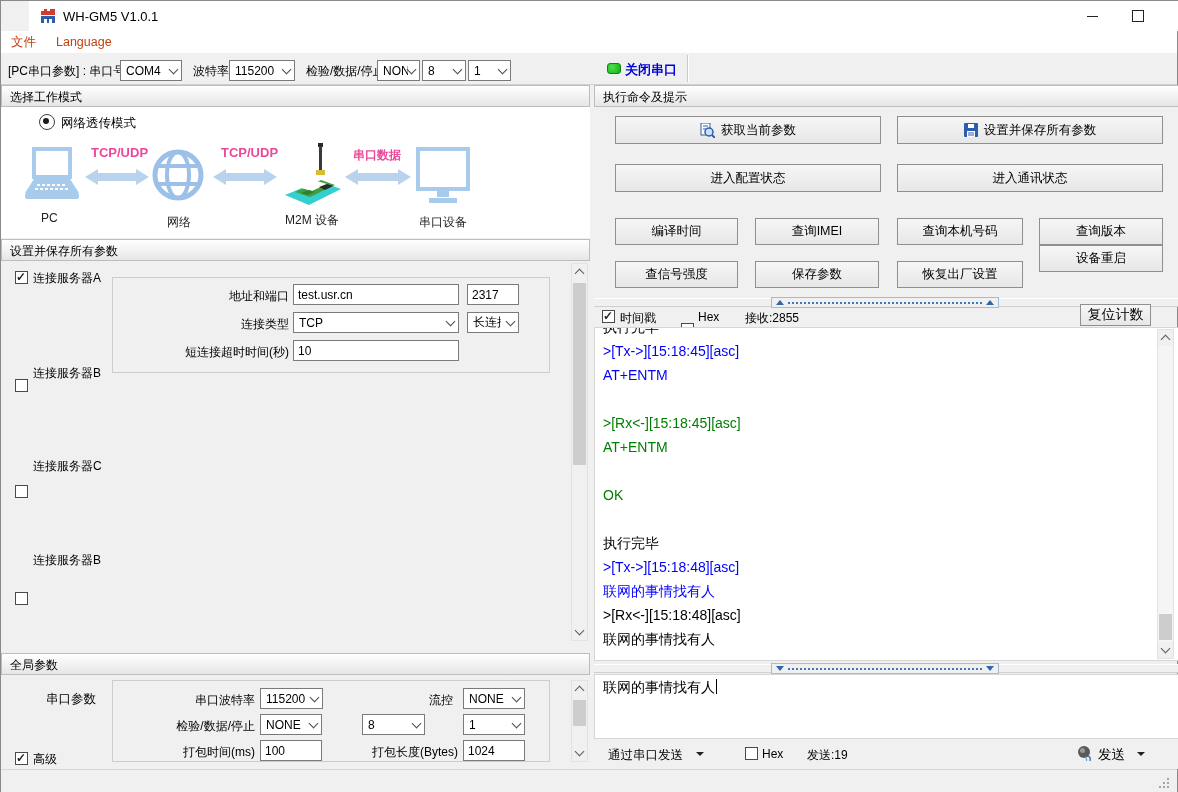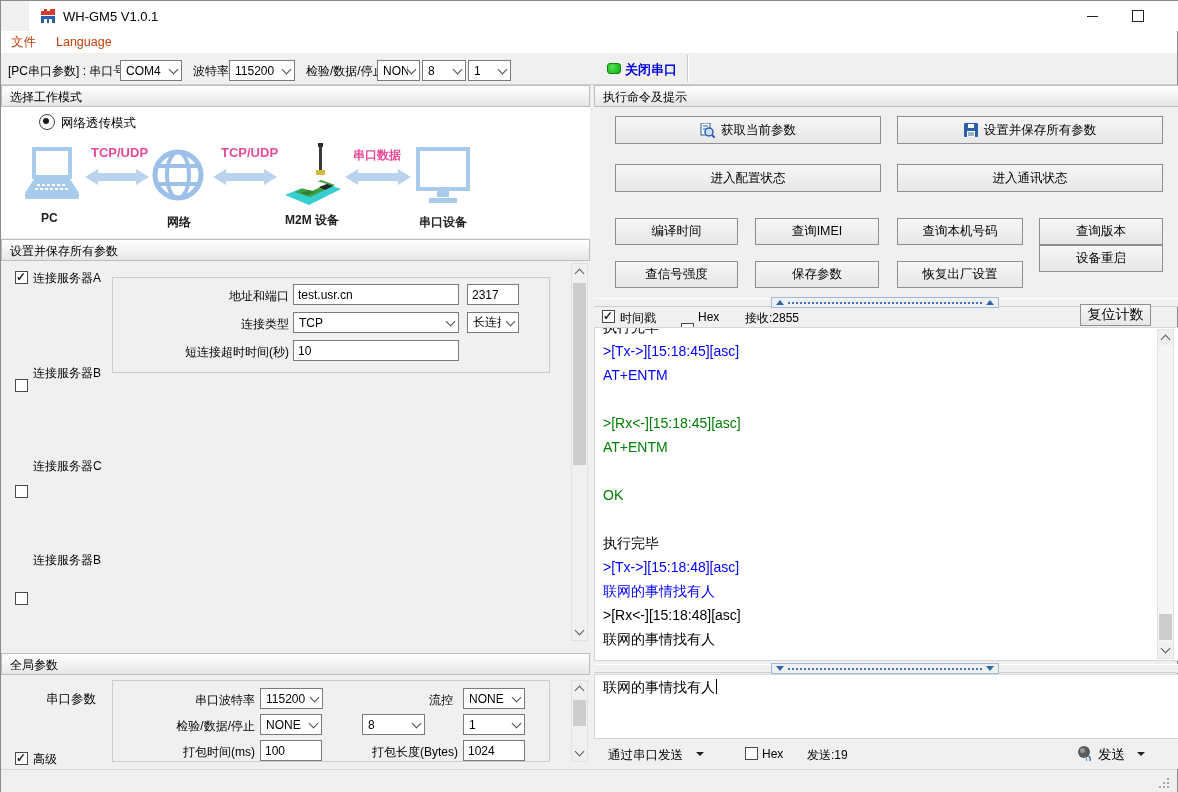--- a/index.html
+++ b/index.html
@@ -50,21 +50,21 @@
   .split-track{height:9px;border-top:1px solid #ffffff;border-bottom:1px solid #cfcfcf;background:#f0f0f0;box-sizing:border-box;}
   .split-handle{height:11px;border:1px solid #9fbcd8;background:#f0f0f0;box-sizing:border-box;display:flex;align-items:center;padding:0 4px;gap:4px;}
   .split-dots{flex:1;border-top:2px dotted #3e78bd;height:0;}
   .tri-up{width:0;height:0;border-left:4px solid transparent;border-right:4px solid transparent;border-bottom:5px solid #2f66a8;}
   .tri-down{width:0;height:0;border-left:4px solid transparent;border-right:4px solid transparent;border-top:5px solid #2f66a8;}
   .tri-dd{width:0;height:0;border-left:4px solid transparent;border-right:4px solid transparent;border-top:4px solid #222;}
   
   .log-area{background:#fff;border:1px solid #d6d6d6;box-sizing:border-box;overflow:hidden;}
   .log-line{font-size:14px;line-height:24px;padding-left:8px;white-space:nowrap;}
   
-  .diag-lbl{font-weight:bold;font-size:12px;color:#222;white-space:nowrap;}
+  .diag-lbl{font-weight:normal;font-size:12px;color:#222;white-space:nowrap;}
   .link-lbl{font-weight:bold;font-size:13px;color:#ec4899;white-space:nowrap;}
   .statusbar{border-top:1px solid #d7d7d7;background:#f0f0f0;}
   .grip{display:grid;grid-template-columns:repeat(3,4px);grid-template-rows:repeat(3,4px);}
   .grip i{width:2px;height:2px;background:#a5a5a5;}
   .grip i.blank{background:transparent;}
   .caret{display:inline-block;width:1px;height:15px;background:#000;vertical-align:-2px;margin-left:1px;}
 </style>
 </head>
 <body>
 

